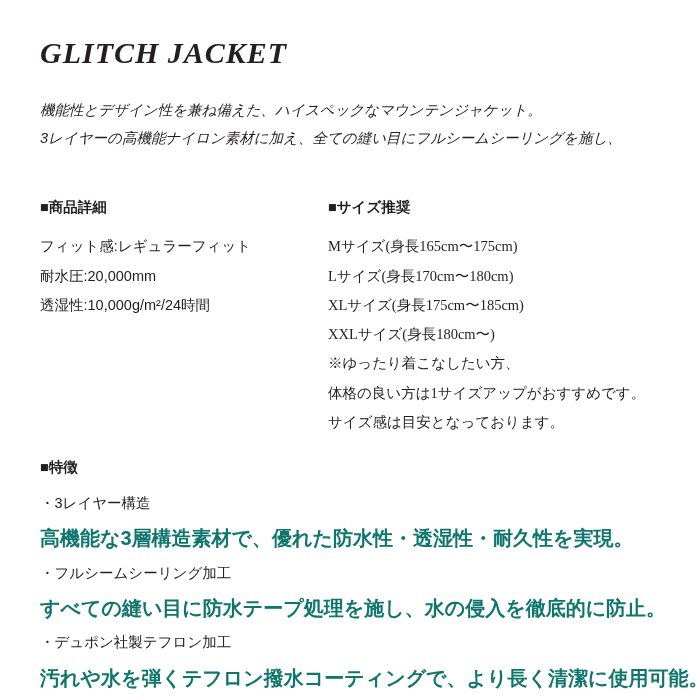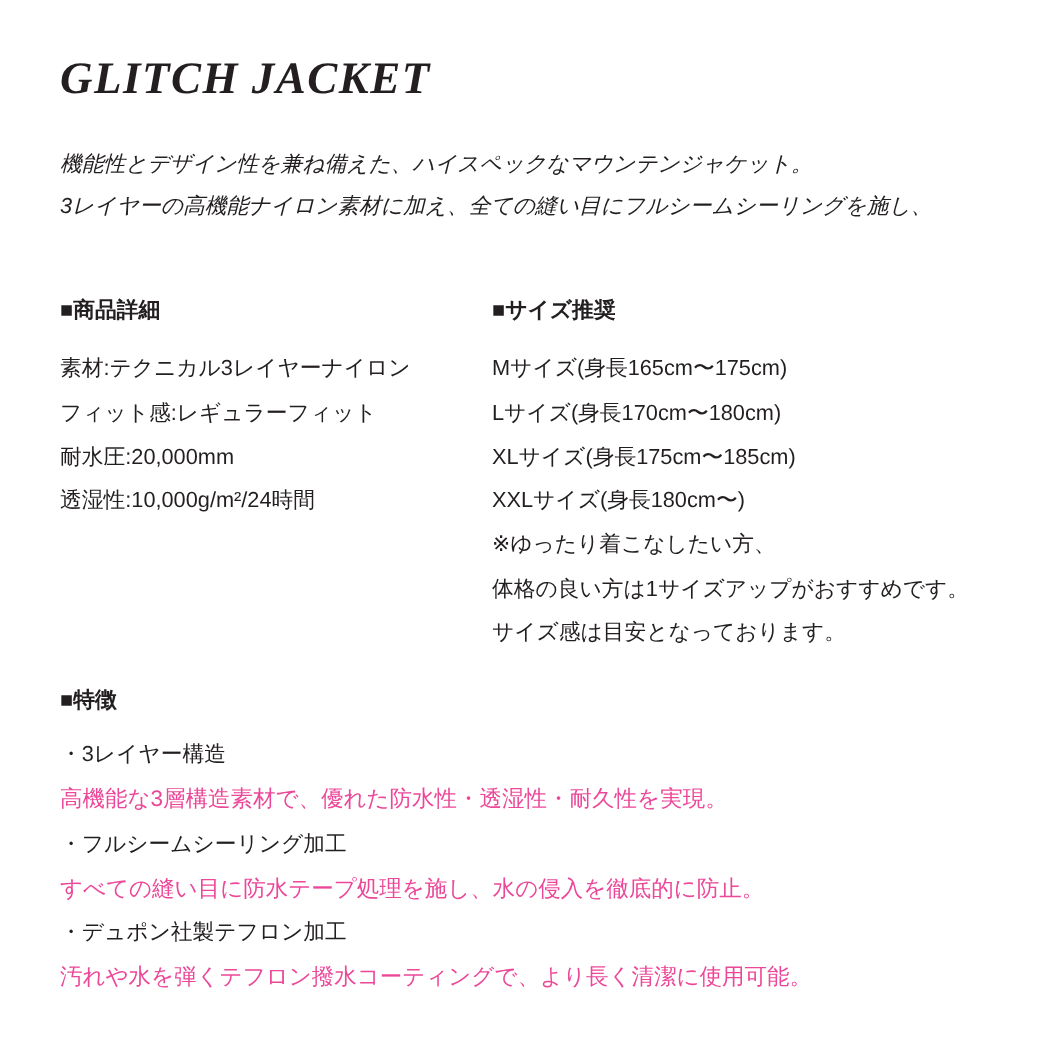--- a/index.html
+++ b/index.html
@@ -46,20 +46,21 @@
     display: flex;
     margin-top: 44px;
     padding-left: 2px;
   }
   .col-left {
     width: 288px;
     flex: 0 0 288px;
   }
   .col-right {
     flex: 1 1 auto;
+    font-family: Liberation Serif, serif;
   }
   .sec-head {
     font-size: 14.5px;
     font-weight: bold;
     color: #231f20;
     margin-bottom: 14px;
     line-height: 1.5;
   }
   .line {
     font-size: 14.5px;
@@ -74,43 +75,43 @@
   .features .sec-head {
     margin-bottom: 10px;
   }
   .feat-item {
     font-size: 14.5px;
     line-height: 2.02;
     color: #231f20;
     white-space: nowrap;
   }
   .feat-desc {
-    font-size: 15px;
+    font-size: 20px;
     line-height: 2.02;
-    color: #ec4899;
+    color: #0f766e;
     white-space: nowrap;
+    font-weight: bold;
   }
 </style>
 </head>
 <body>
 
 <div class="page">
 
   <h1 class="title">GLITCH JACKET</h1>
 
   <div class="intro">
     <div>機能性とデザイン性を兼ね備えた、ハイスペックなマウンテンジャケット。</div>
     <div>3レイヤーの高機能ナイロン素材に加え、全ての縫い目にフルシームシーリングを施し、</div>
   </div>
 
   <div class="columns">
 
     <div class="col-left">
       <div class="sec-head">■商品詳細</div>
-      <div class="line">素材:テクニカル3レイヤーナイロン</div>
       <div class="line">フィット感:レギュラーフィット</div>
       <div class="line">耐水圧:20,000mm</div>
       <div class="line">透湿性:10,000g/m²/24時間</div>
     </div>
 
     <div class="col-right">
       <div class="sec-head">■サイズ推奨</div>
       <div class="line">Mサイズ(身長165cm〜175cm)</div>
       <div class="line">Lサイズ(身長170cm〜180cm)</div>
       <div class="line">XLサイズ(身長175cm〜185cm)</div>

